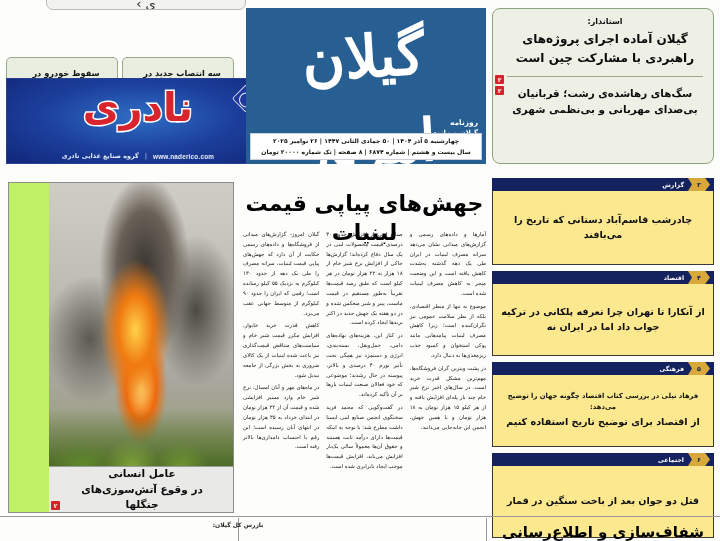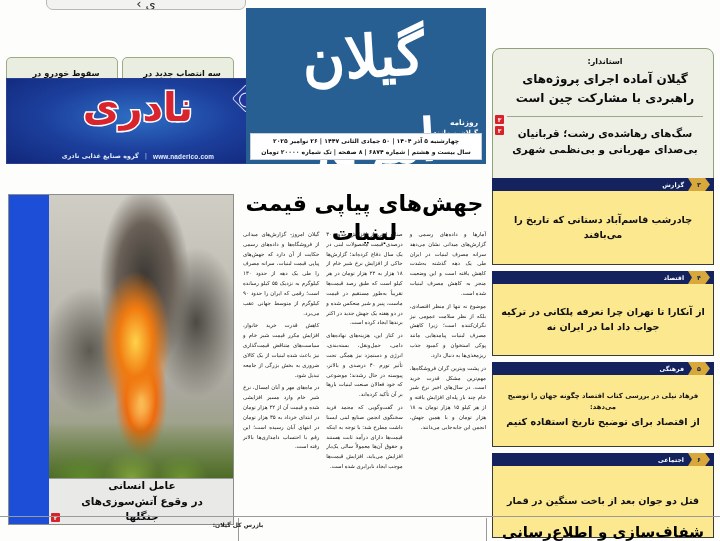--- a/index.html
+++ b/index.html
@@ -133,21 +133,20 @@
 
   
   .tr-box {
     position: absolute; left: 492px; top: 8px;
     width: 222px; height: 156px;
     background: #eef0e6;
     border: 1px solid #8ea37c;
     border-radius: 8px;
     padding: 8px 10px 6px 14px;
     text-align: center;
-    margin-top: 40px;
   }
   .tr-kicker { font-size: 8px; font-weight: bold; color: #111; margin-bottom: 4px; }
   .tr-head {
     font-size: 12px; font-weight: bold; color: #0b0b0b;
     line-height: 1.55; letter-spacing: -.2px;
   }
   .tr-rule {
     position: relative;
     height: 1px; background: #9aa98b;
     margin: 9px 0 8px 0;
@@ -178,24 +177,24 @@
   }
   .col { flex: 1; }
   .lead {
     font-size: 5.4px; line-height: 1.82; color: #161616;
     text-align: justify;
   }
   .col p { margin-bottom: 3px; }
 
   
   .photo-wrap {
-    position: absolute; left: 8px; top: 194px;
+    position: absolute; left: 8px; top: 182px;
     width: 226px; height: 331px;
     border: 1px solid #8d8d8d;
-    background: #1d4ed8;
+    background: #bef264;
     overflow: hidden;
     padding-left: 40px;
   }
   .photo {
     position: relative;
     width: 100%; height: 283px;
     background:
       radial-gradient(ellipse 26% 34% at 47% 52%, #ffd24a 0%, #f07a10 36%, rgba(190,60,10,0) 74%),
       radial-gradient(ellipse 18% 26% at 50% 72%, #ffe07a 0%, #ef6a0c 45%, rgba(170,50,8,0) 80%),
       radial-gradient(ellipse 30% 40% at 52% 30%, #3a3632 0%, #6a6158 50%, rgba(120,112,100,0) 82%),

